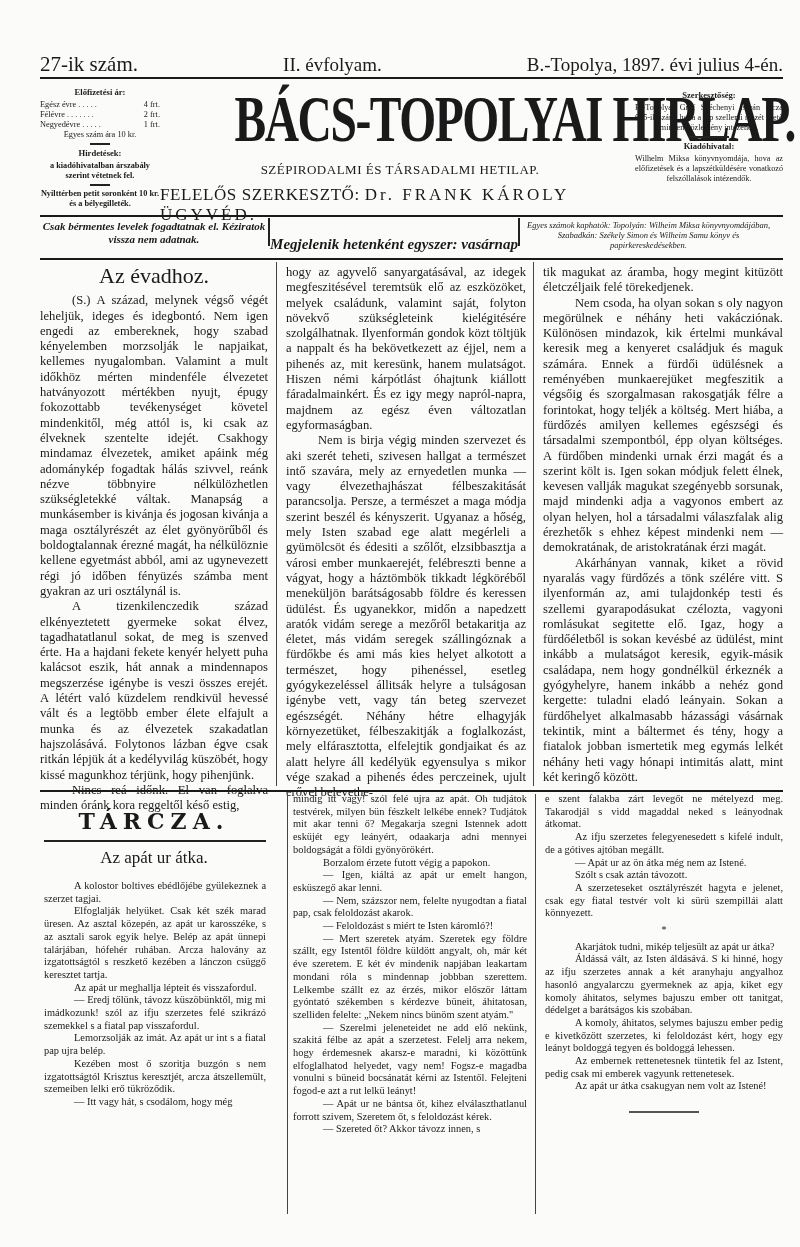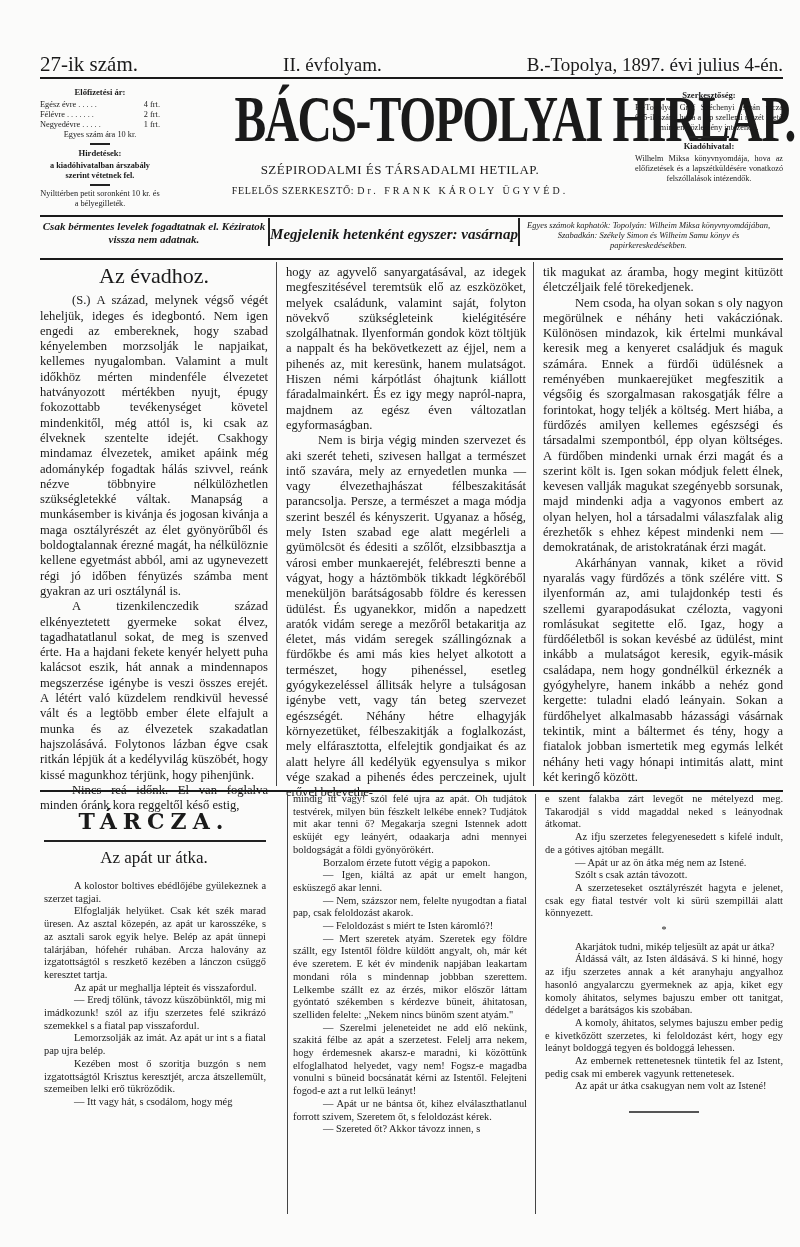--- a/index.html
+++ b/index.html
@@ -8,28 +8,28 @@
   .topline { left:40px; top:52px; width:743px; font-size:19px; display:flex; justify-content:space-between; align-items:baseline; }
   .topline .num { font-size:21px; }
   .rule2 { position:absolute; left:40px; width:743px; border-top:2px solid #1a1a1a; }
   .rule1 { position:absolute; border-top:1px solid #333; }
   .leftbox { left:40px; top:84px; width:120px; font-size:8.3px; line-height:10px; text-align:center; }
   .leftbox .h { font-weight:bold; font-size:8.6px; margin:3px 0 3px 0; }
   .leftbox .row { display:flex; justify-content:space-between; text-align:left; }
   .leftbox .sep { width:20px; border-top:2px solid #222; margin:3px auto; }
   .title { left:170px; top:86px; width:460px; text-align:center; font-family:"Liberation Serif", serif; font-weight:bold; font-size:66px; letter-spacing:-2px; line-height:66px; transform:scaleX(0.72); transform-origin:center; white-space:nowrap; }
   .subtitle { left:160px; top:162px; width:480px; text-align:center; font-size:13px; letter-spacing:0.5px; }
-  .editor { left:160px; top:185px; width:480px; text-align:center; font-size:10px; letter-spacing:0.6px; }
+  .editor { left:160px; top:185px; width:480px; text-align:left; font-size:17px; letter-spacing:0.6px; }
   .editor .sp { letter-spacing:3px; }
   .rightbox { left:635px; top:90px; width:148px; font-size:8.2px; line-height:10px; text-align:center; }
   .rightbox .h { font-weight:bold; font-size:8.6px; margin-bottom:3px; }
   .rightbox .sep { width:40px; border-top:2px solid #222; margin:3px auto; }
   .infobar { left:40px; top:218px; width:743px; height:28px; display:flex; font-size:11px;font-style:italic; }
   .infobar .c1 { width:228px; text-align:center; line-height:13px; padding-top:2px; font-weight:bold; }
-  .infobar .c2 { width:248px; border-left:2px solid #222; text-align:center; font-weight:bold; font-size:15px; line-height:16px; padding-top:8px; }
+  .infobar .c2 { width:248px; border-left:2px solid #222; text-align:center; font-weight:bold; font-size:15px; line-height:16px; padding-top:18px; }
   .infobar .c3 { width:257px; border-left:2px solid #222; text-align:center; font-size:8.5px; line-height:10px; padding-top:2px; }
   .col { position:absolute; font-size:12.6px; line-height:15.3px; text-align:justify; }
   .col p { margin:0; text-indent:32px; }
   .col p.noind { text-indent:0; }
   .h-art { text-align:center; font-size:22px; margin:6px 0 10px 0; }
   .vline { position:absolute; border-left:1px solid #444; }
   .tarcza { left:40px; top:808px; width:228px; text-align:center; font-size:22px; font-weight:bold; letter-spacing:6px; font-family:"DejaVu Serif", serif; }
   .story-title { left:40px; top:848px; width:228px; text-align:center; font-size:17px; }
   .fcol { position:absolute; font-size:10.4px; line-height:12.7px; text-align:justify; }
   .fcol p { margin:0; text-indent:30px; }
@@ -59,21 +59,21 @@
     </div>
   <div class="row">
       <span>Negyedévre . . . . .</span>
       <span>1 frt.</span>
     </div>
   <div>Egyes szám ára 10 kr.</div>
   <div class="sep"></div>
   <div class="h">Hirdetések:</div>
   <div style="font-weight:bold">a kiadóhivatalban árszabály szerint vétetnek fel.</div>
   <div class="sep"></div>
-  <div style="font-weight:normal">Nyilttérben petit soronként 10 kr. és a bélyegilleték.</div>
+  <div style="font-weight:bold">Nyilttérben petit soronként 10 kr. és a bélyegilleték.</div>
 </div>
 
 <div class="abs title">BÁCS-TOPOLYAI HIRLAP.</div>
 <div class="abs subtitle">SZÉPIRODALMI ÉS TÁRSADALMI HETILAP.</div>
 <div class="abs editor">
   <span>FELELŐS SZERKESZTŐ:</span>
   <span class="sp">Dr. FRANK KÁROLY ÜGYVÉD.</span>
 </div>
 
 <div class="abs rightbox">

